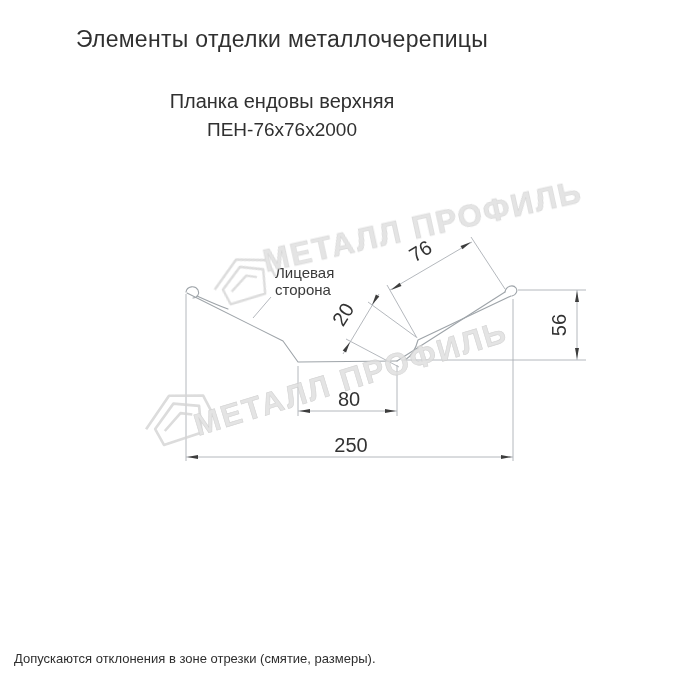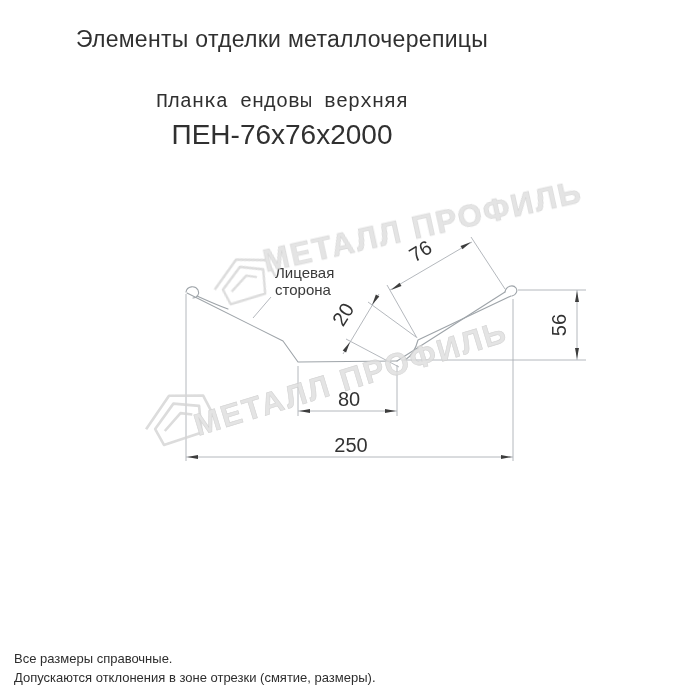--- a/index.html
+++ b/index.html
@@ -2,22 +2,22 @@
 <html><head>
 <meta charset="utf-8">
 <style>
   html,body{margin:0;padding:0;background:#fff;}
   .page{
     position:relative;width:700px;height:700px;background:#ffffff;
     font-family:"Liberation Sans",sans-serif;overflow:hidden;
   }
   .hdr{position:absolute;left:0;width:564px;text-align:center;color:#303030;}
   .hdr.title{top:26px;font-size:23px;letter-spacing:.3px;}
-  .hdr.subtitle{top:90px;font-size:20px;font-family:Liberation Mono, monospace;}
-  .hdr.model{top:119px;font-size:28px;}
+  .hdr.subtitle{top:90px;font-size:20px;}
+  .hdr.model{top:119px;font-size:19px;}
   .drawing{position:absolute;left:0;top:0;width:700px;height:700px;}
   .footer{position:absolute;left:14px;top:649px;color:#2e2e2e;font-size:13px;line-height:19px;}
   svg text{fill:#333333;}
   .dim-num{font-size:20px;font-family:"Liberation Sans",sans-serif;}
   .face-lbl{font-size:15px;font-family:"Liberation Sans",sans-serif;fill:#3a3a3a;}
   .wm-text{font-size:31px;font-weight:bold;letter-spacing:2px;
            fill:#e0e0e0;stroke:#cccccc;stroke-width:.6;font-family:"Liberation Sans",sans-serif;}
   .profile{stroke:#9ea4a9;stroke-width:1.1;fill:none;stroke-linejoin:round;stroke-linecap:round;}
   .thin{stroke:#abb0b5;stroke-width:.9;fill:none;}
   .arrow{fill:#3d3d3d;stroke:none;}
@@ -113,17 +113,16 @@
       <g class="wm-logo" transform="translate(136,400) rotate(-15) scale(1.1)">
         <path d="M2,28 L30,4 L60,12 L64,30"></path>
         <path d="M10,30 L32,12 L54,20 L50,44 L14,46 Z"></path>
         <path d="M18,34 L36,22 L46,26"></path>
       </g>
       <text class="wm-text" transform="translate(198,436) rotate(-17)">МЕТАЛЛ ПРОФИЛЬ</text>
     </g>
   </svg>
 
   <div class="footer">
-    <div>Все размеры справочные.</div>
     <div>Допускаются отклонения в зоне отрезки (смятие, размеры).</div>
   </div>
 
 </div>
 
 </body></html>

